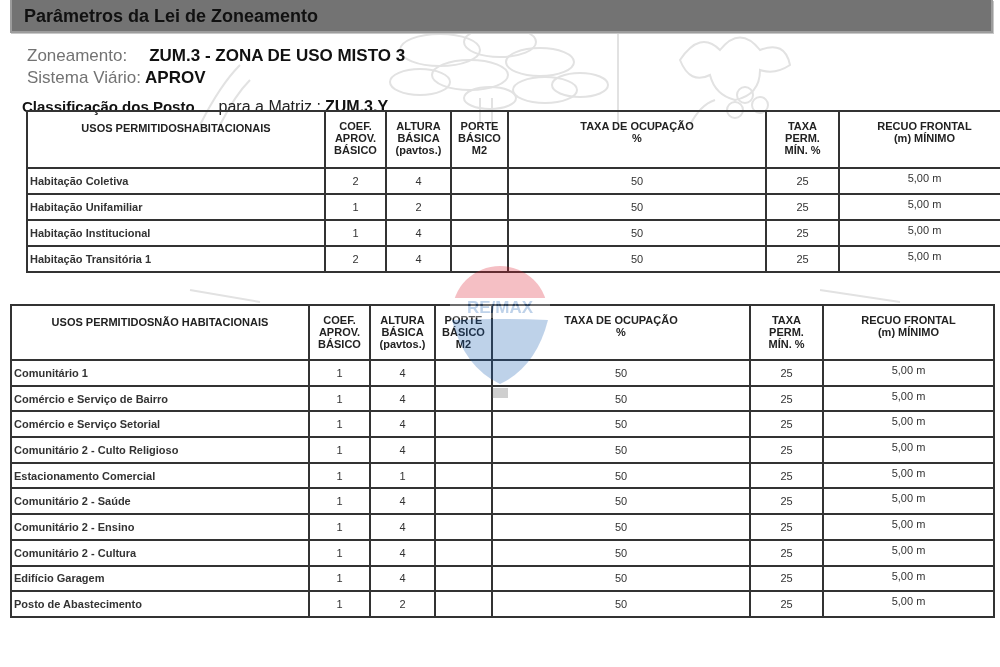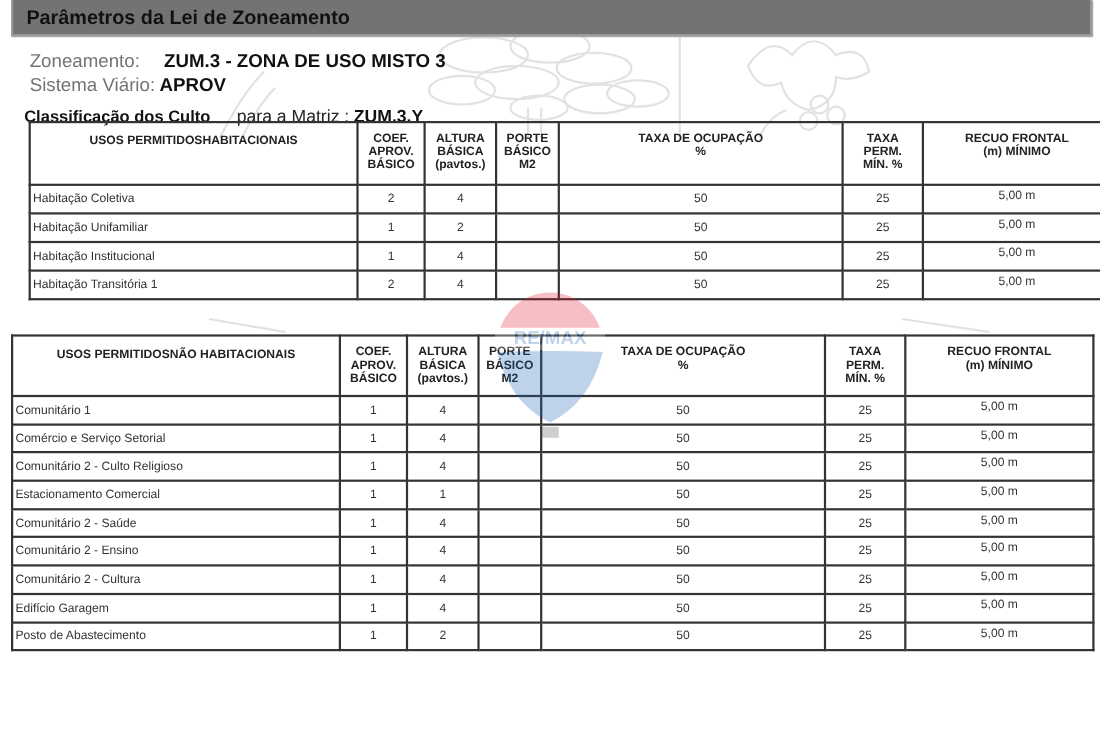--- a/index.html
+++ b/index.html
@@ -38,21 +38,21 @@
     table.grid th, table.grid td {
       border: 2px solid #333; overflow: hidden; white-space: nowrap;
     }
     table.grid th {
       font-weight: bold; font-size: 11px; line-height: 12px;
       vertical-align: top; text-align: center; padding-top: 8px; color: #222;
       white-space: normal;
     }
     table.grid th.first { padding-top: 10px; font-size: 11px; }
     table.grid td { height: 26px; text-align: center; color: #333; }
-    table.grid td.name { text-align: left; padding-left: 2px; color: #333; }
+    table.grid td.name { text-align: left; padding-left: 2px; color: #333; font-weight: bold; }
     table.grid td.recuo { vertical-align: top; padding-top: 3px; border-radius: 13px; }
     table.t1 { top: 110px; margin-left: 16px; }
     table.t1 th { height: 57px; }
     table.t2 { top: 304px; }
     table.t2 th { height: 55px; border-radius: 18px; }
     table.t2 td { height: 25.7px; }
 
     .watermark { position: absolute; left: 448px; top: 262px; width: 104px; height: 140px; z-index: 3; pointer-events: none; opacity: 0.28; }
   </style>
 </head>
@@ -87,21 +87,21 @@
   <span>Parâmetros da Lei de Zoneamento</span>
 </div>
 
 <div class="info info-zone">
   <span class="lbl">Zoneamento:</span><span class="val">ZUM.3 - ZONA DE USO MISTO 3</span>
 </div>
 <div class="info info-sys">
   <span class="lbl">Sistema Viário:</span><span class="val">APROV</span>
 </div>
 <div class="info info-class">
-  <span class="lbl-b">Classificação dos Culto</span><span class="mid">para a Matriz :</span>
+  <span class="lbl-b">Classificação dos Posto</span><span class="mid">para a Matriz :</span>
   <span class="val">ZUM.3.Y</span>
 </div>
 
 <table class="grid t1">
   <colgroup>
     <col style="width:298px">
       <col style="width:61px">
       <col style="width:65px">
       <col style="width:57px">
       <col style="width:258px">
@@ -184,20 +184,29 @@
       <tr>
         <td class="name">Comunitário 1</td>
         <td>1</td>
         <td>4</td>
         <td></td>
         <td>50</td>
         <td>25</td>
         <td class="recuo">5,00 m</td>
       </tr>
       <tr>
+        <td class="name">Comércio e Serviço de Bairro</td>
+        <td>1</td>
+        <td>4</td>
+        <td></td>
+        <td>50</td>
+        <td>25</td>
+        <td class="recuo">5,00 m</td>
+      </tr>
+      <tr>
         <td class="name">Comércio e Serviço Setorial</td>
         <td>1</td>
         <td>4</td>
         <td></td>
         <td>50</td>
         <td>25</td>
         <td class="recuo">5,00 m</td>
       </tr>
       <tr>
         <td class="name">Comunitário 2 - Culto Religioso</td>

